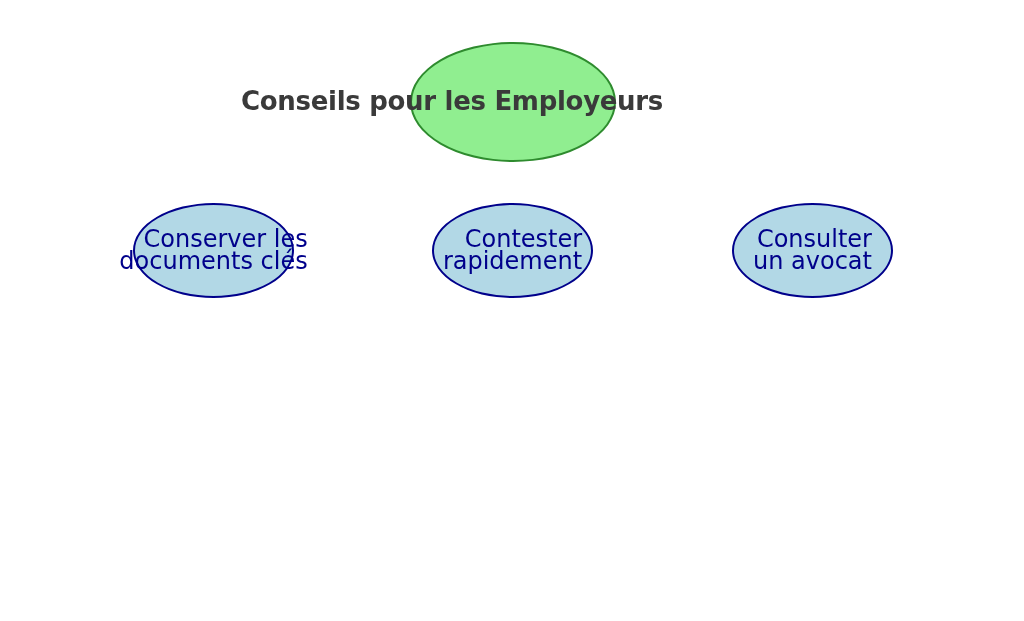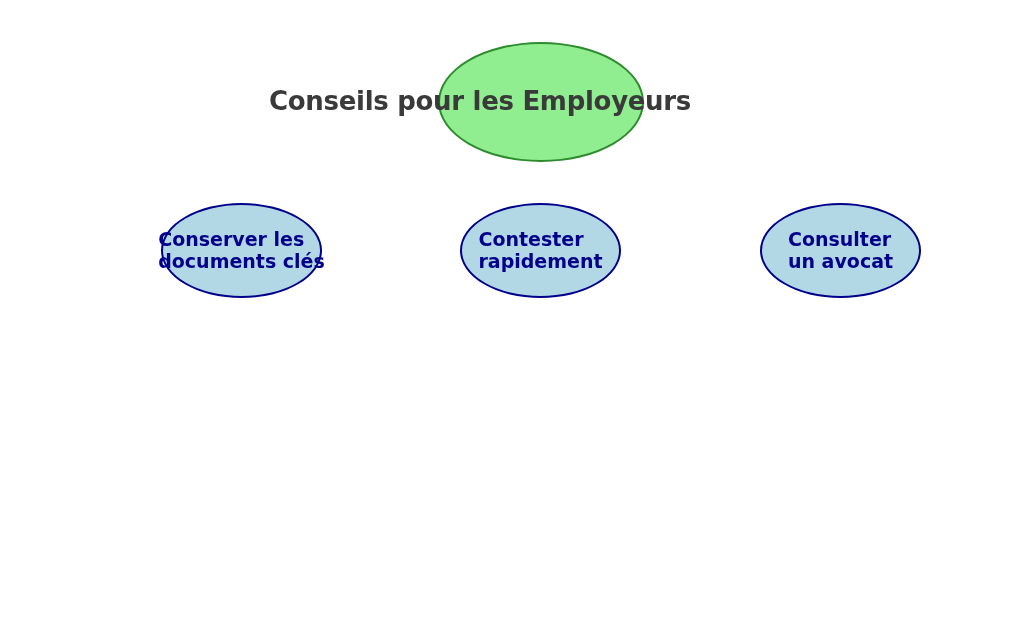--- a/index.html
+++ b/index.html
@@ -13,21 +13,20 @@
   }
   * { margin: 0; padding: 0; box-sizing: border-box; }
   html, body { background: #ffffff; }
   .canvas {
     position: relative;
     width: 904px;
     height: 621px;
     background: var(--bg);
     overflow: hidden;
     font-family: "DejaVu Sans", "Liberation Sans", sans-serif;
-    margin-left: 28px;
   }
   .ellipse {
     position: absolute;
     border-radius: 50%;
     display: flex;
     align-items: center;
     justify-content: center;
   }
   .node-root {
     left: 410px;
@@ -55,26 +54,26 @@
     height: 32px;
     line-height: 32px;
     text-align: center;
     font-size: 26px;
     font-weight: bold;
     letter-spacing: -0.3px;
     color: var(--title-text);
     z-index: 2;
   }
   .node-label {
-    font-size: 19px;
-    font-weight: bold;
+    font-size: 24px;
+    font-weight: normal;
     line-height: 21.5px;
     color: var(--node-text);
     white-space: pre;
-    text-align: left;
+    text-align: right;
   }
 </style>
 </head>
 <body>
 
 <div class="canvas">
 
   <div class="ellipse node-root"></div>
 
   <div class="diagram-title">Conseils pour les Employeurs</div>

